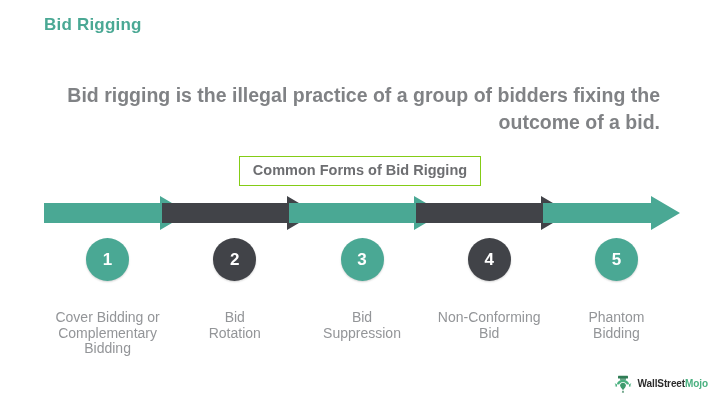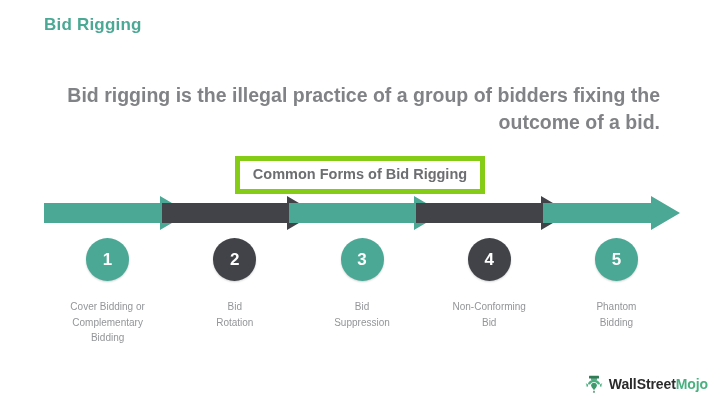--- a/index.html
+++ b/index.html
@@ -51,21 +51,21 @@
   
   .subtitle-wrap {
     position: absolute;
     top: 156px;
     left: 0;
     width: 720px;
     display: flex;
     justify-content: center;
   }
   .subtitle-box {
-    border: 5px solid #84cc16;
+    border: 1px solid #84cc16;
     padding: 5px 13px 6px 13px;
     font-size: 14.5px;
     font-weight: bold;
     color: #6d6e71;
     background: #ffffff;
     line-height: 1.2;
   }
 
   
   .arrow-band {
@@ -105,22 +105,22 @@
     justify-content: center;
     color: #ffffff;
     font-size: 17px;
     font-weight: bold;
     box-shadow: 0 1px 2px rgba(0,0,0,0.18);
   }
   .circle.teal { background: #4aa894; }
   .circle.dark { background: #414348; }
 
   .step-label {
-    margin-top: 18px;
-    font-size: 10px;
+    margin-top: 29px;
+    font-size: 14px;
     line-height: 15.5px;
     text-align: center;
     color: #939598;
     max-width: 120px;
     white-space: pre-line;
   }
 
   
   .logo {
     position: absolute;
@@ -129,21 +129,21 @@
     display: flex;
     align-items: center;
     gap: 5px;
   }
   .logo-mark {
     width: 20px;
     height: 20px;
     display: block;
   }
   .logo-text {
-    font-size: 14px;
+    font-size: 10px;
     font-weight: bold;
     letter-spacing: -0.1px;
     line-height: 1;
   }
   .logo-text .wall { color: #2b2b2b; }
   .logo-text .mojo { color: #49b07f; }
 </style>
 </head>
 <body>
 

